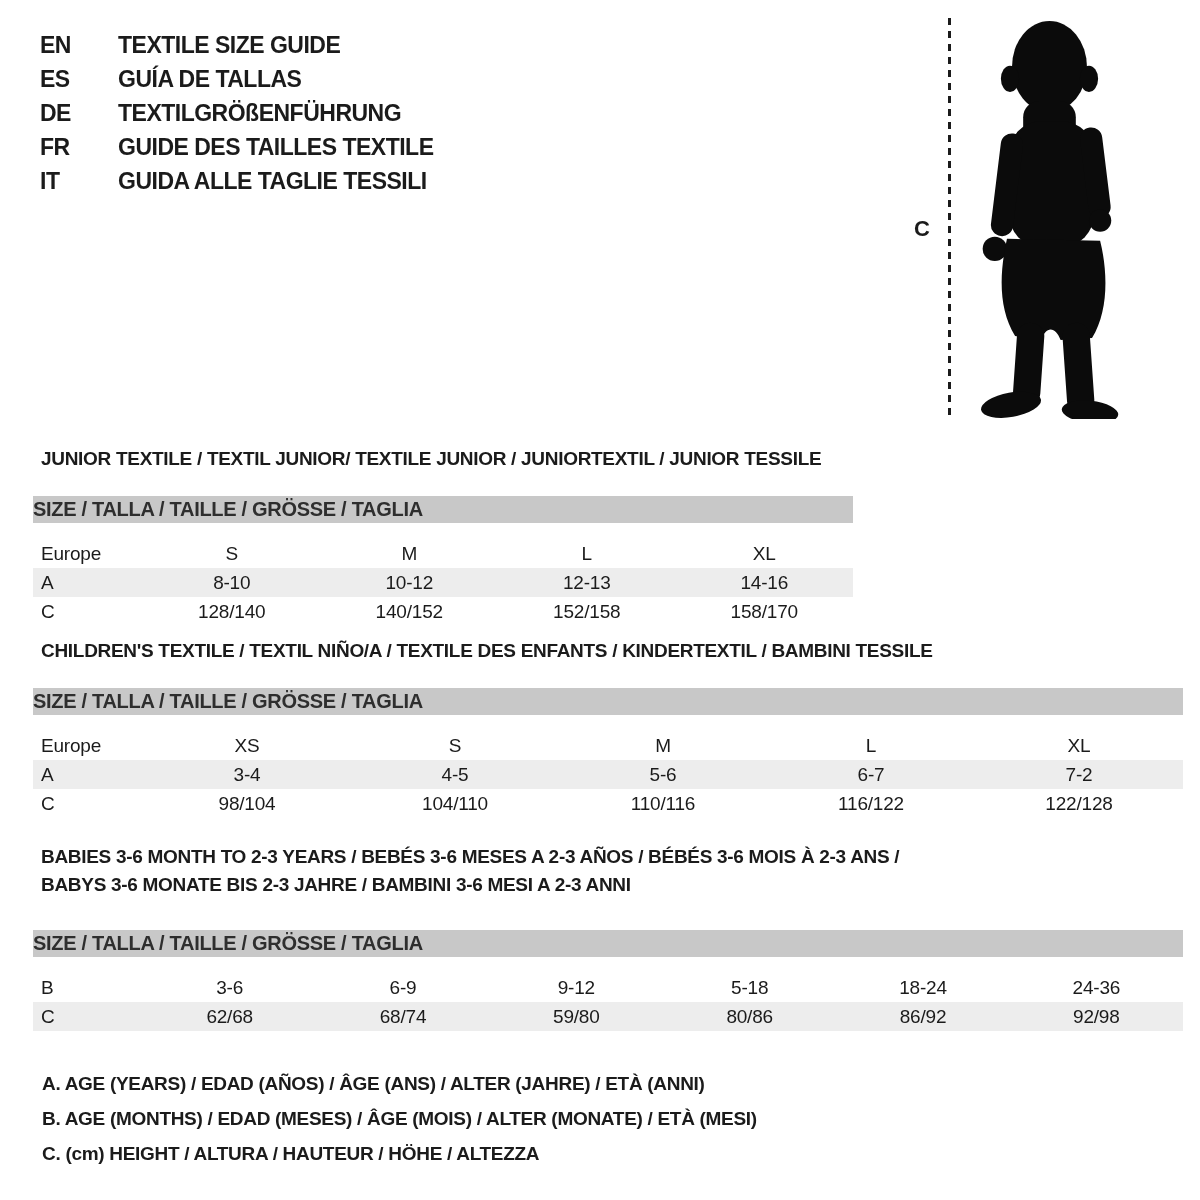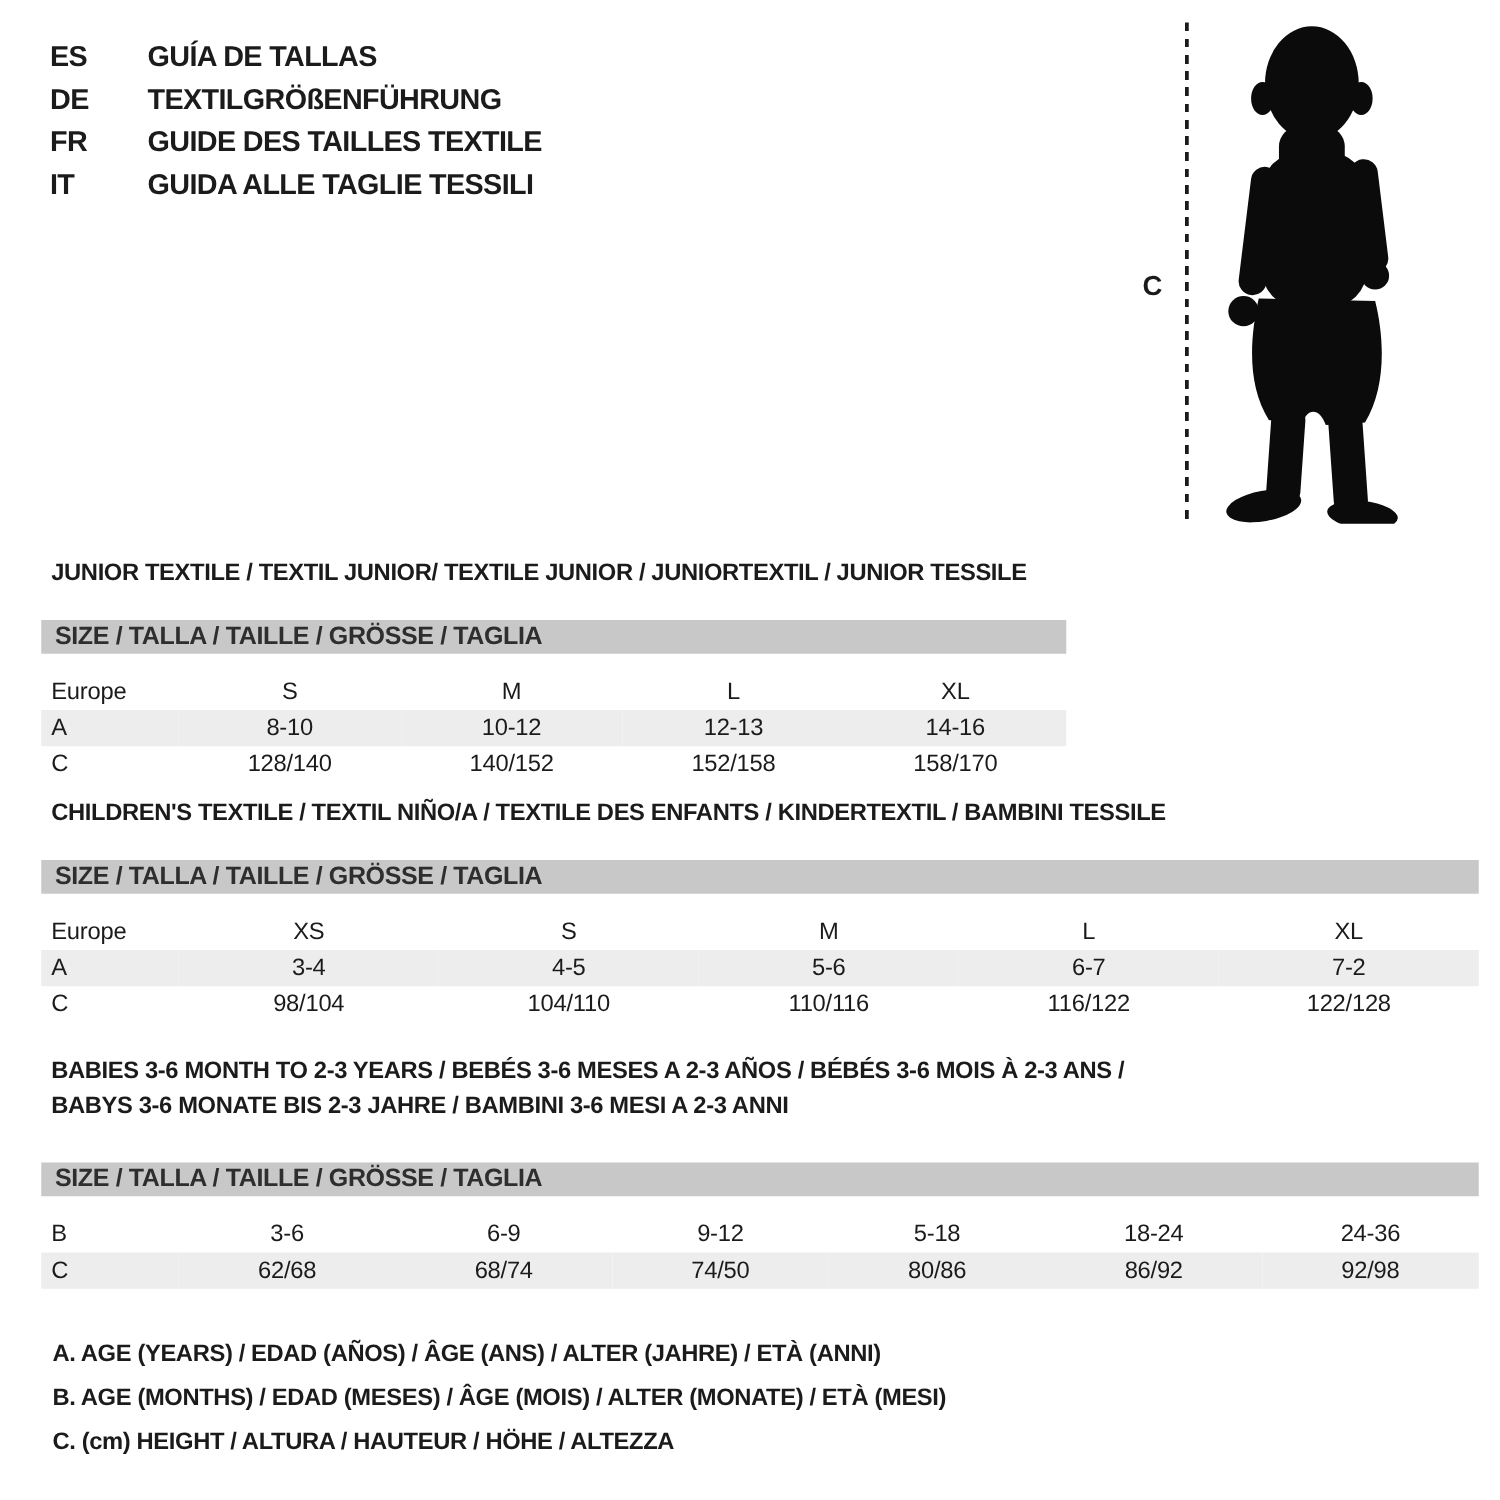--- a/index.html
+++ b/index.html
@@ -45,21 +45,21 @@
   .section-children{left:33px;top:640px;width:1150px;}
   .section-babies{left:33px;top:843px;width:1150px;}
 
   .section-title{margin-left:8px;font-size:19px;font-weight:bold;letter-spacing:-0.3px;line-height:22px;}
   .section-babies .section-title{line-height:28px;}
 
   .size-bar{
     margin-top:26px;height:27px;line-height:27px;
     background:var(--header-bar-bg);color:var(--header-bar-text);
     font-size:20px;font-weight:bold;letter-spacing:-0.3px;
-    padding-left:11px;
+    padding-left:0;
   }
   .section-babies .size-bar{margin-top:31px;}
 
   table.size-table{width:100%;border-collapse:collapse;margin-top:16px;table-layout:fixed;}
   table.size-table tr{height:29px;}
   table.size-table td{
     font-size:19px;letter-spacing:-0.2px;text-align:center;vertical-align:middle;
   }
   table.size-table td.lbl{width:110px;text-align:left;padding-left:8px;}
   table.size-table tr.shaded{background:var(--shaded-row-bg);}
@@ -67,20 +67,24 @@
   
   .legend{position:absolute;left:42px;top:1066px;}
   .legend-line{font-size:19px;font-weight:bold;letter-spacing:-0.3px;line-height:35px;}
 </style>
 </head>
 <body>
 
 <div class="page">
 
   <div class="lang-list">
+      <div class="lang-row">
+        <span class="lang-code">EN</span>
+        <span class="lang-label">TEXTILE SIZE GUIDE</span>
+      </div>
       <div class="lang-row">
         <span class="lang-code">ES</span>
         <span class="lang-label">GUÍA DE TALLAS</span>
       </div>
       <div class="lang-row">
         <span class="lang-code">DE</span>
         <span class="lang-label">TEXTILGRÖßENFÜHRUNG</span>
       </div>
       <div class="lang-row">
         <span class="lang-code">FR</span>
@@ -194,21 +198,21 @@
             <td>6-9</td>
             <td>9-12</td>
             <td>5-18</td>
             <td>18-24</td>
             <td>24-36</td>
           </tr>
           <tr class="shaded">
             <td class="lbl">C</td>
             <td>62/68</td>
             <td>68/74</td>
-            <td>74/50</td>
+            <td>59/80</td>
             <td>80/86</td>
             <td>86/92</td>
             <td>92/98</td>
           </tr>
         </tbody>
       </table>
   </div>
 
   <div class="legend">
       <div class="legend-line">A. AGE (YEARS) / EDAD (AÑOS) / ÂGE (ANS) / ALTER (JAHRE) / ETÀ (ANNI)</div>

